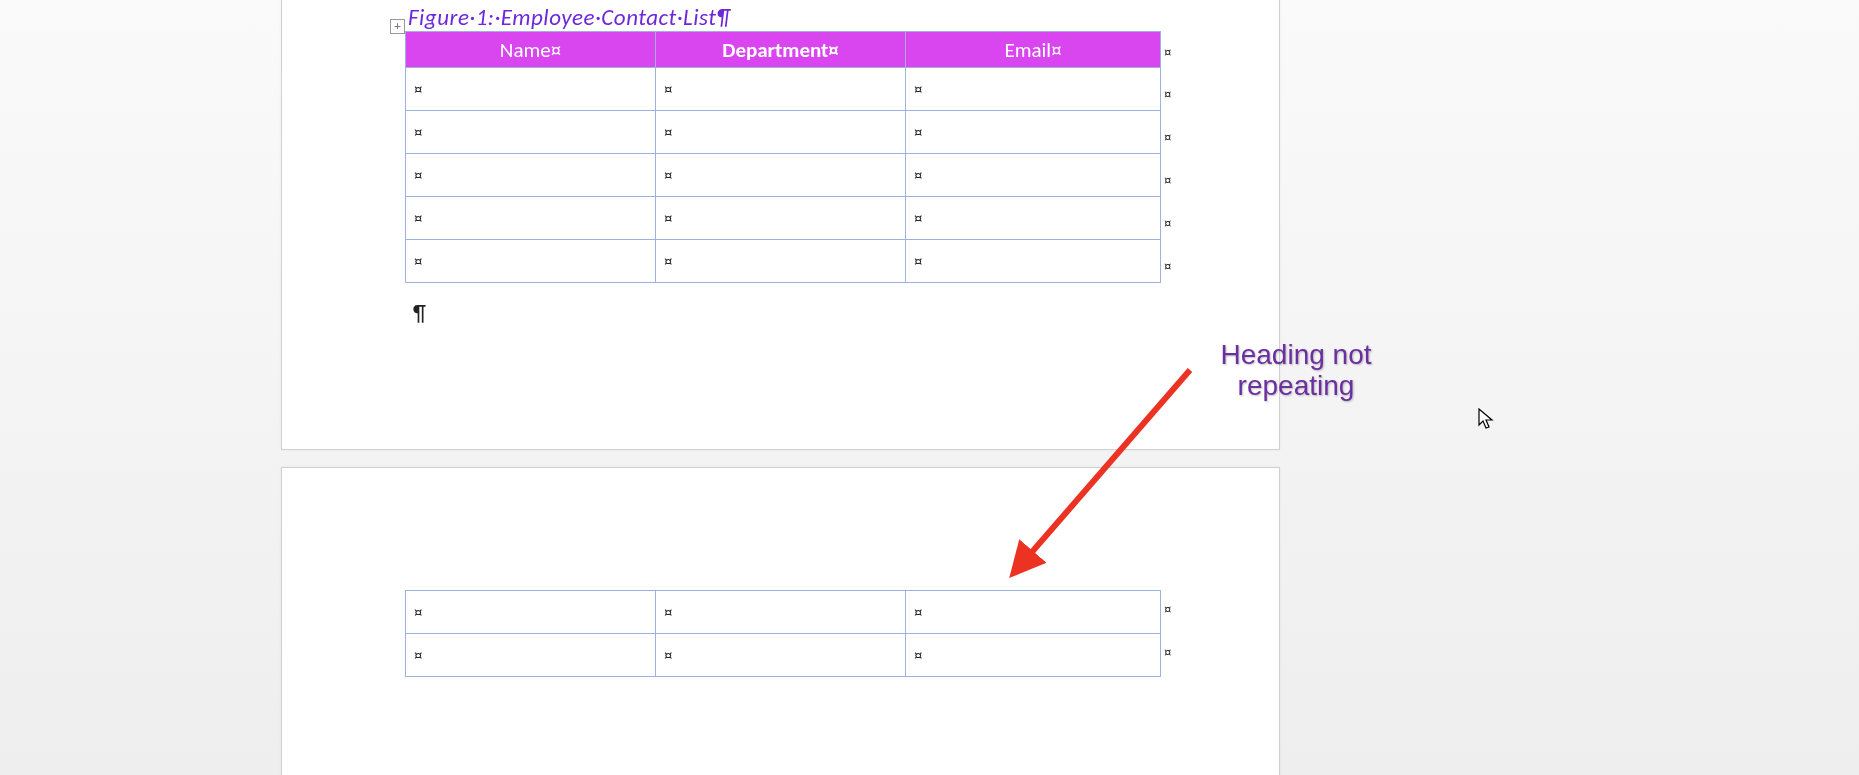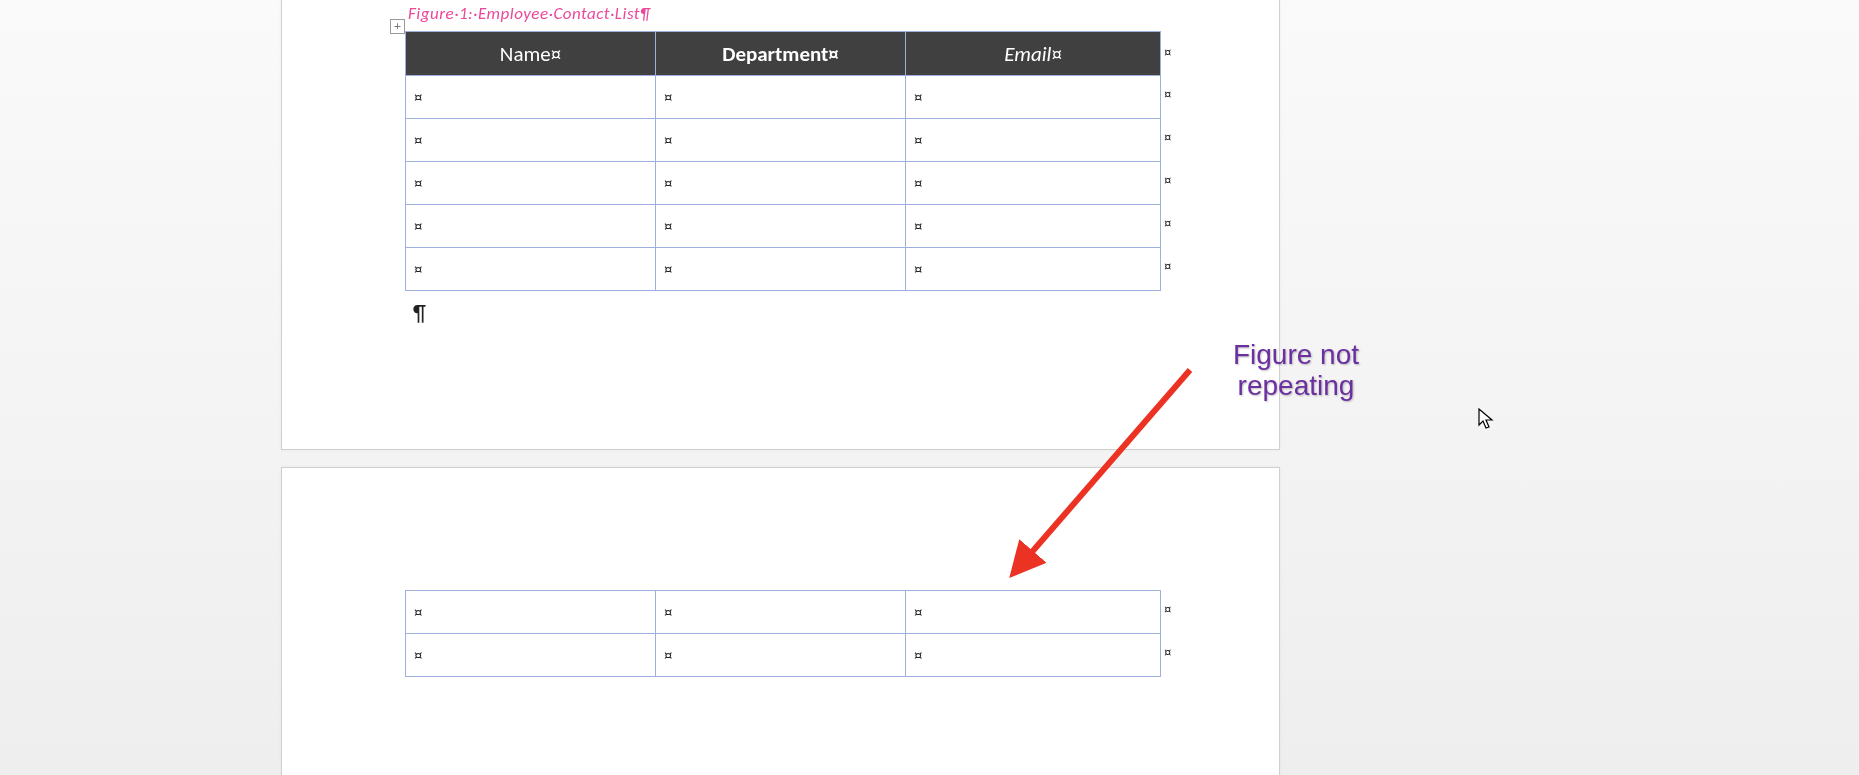--- a/index.html
+++ b/index.html
@@ -29,23 +29,23 @@
     left: 281px;
     top: 467px;
     width: 997px;
     height: 308px;
     border-bottom: none;
   }
   .caption {
     position: absolute;
     left: 126px;
     top: 3px;
-    color: #ec4899;
+    color: #6d28d9;
     font-style: italic;
-    font-size: 17px;
+    font-size: 23px;
     letter-spacing: 0.5px;
   }
   .move-handle {
     position: absolute;
     left: 108px;
     top: 19px;
     width: 13px;
     height: 13px;
     border: 1px solid #9a9a9a;
     background: #ffffff;
@@ -62,26 +62,26 @@
     font-size: 17px;
   }
   .tbl th, .tbl td {
     border: 1px solid #9db0de;
     padding: 0;
     vertical-align: middle;
     text-align: left;
     box-sizing: border-box;
   }
   .tbl th {
-    background: #404040;
+    background: #d946ef;
     color: #ffffff;
     font-weight: normal;
     font-size: 21px;
     text-align: center;
-    height: 44px;
+    height: 36px;
   }
   .cellmark {
     display: inline-block;
     padding-left: 8px;
     padding-right: 8px;
     font-family: Calibri, Arial, sans-serif;
     color: #222;
   }
   .tbl th .cellmark { color: #ffffff; padding: 0; }
   .rowmark {
@@ -132,21 +132,21 @@
 
   <span class="move-handle">+</span>
 
   <span class="caption">Figure·1:·Employee·Contact·List¶</span>
 
   <table class="tbl" id="tbl1" style="left:123px; top:31px;">
     <thead>
       <tr>
         <th style="width:250px;"><span class="cellmark">Name¤</span></th>
         <th style="width:250px;font-weight:bold;"><span class="cellmark">Department¤</span></th>
-        <th style="width:255px;font-style:italic;"><span class="cellmark">Email¤</span></th>
+        <th style="width:255px;"><span class="cellmark">Email¤</span></th>
       </tr>
     </thead>
     <tbody id="tbl1body">
         <tr>
           <td style="width: 250px; height: 43px;"><span class="cellmark">¤</span></td>
           <td style="width: 250px; height: 43px;"><span class="cellmark">¤</span></td>
           <td style="width: 255px; height: 43px;"><span class="cellmark">¤</span></td>
         </tr>
         <tr>
           <td style="width: 250px; height: 43px;"><span class="cellmark">¤</span></td>
@@ -194,21 +194,21 @@
           <td style="width: 250px; height: 43px;"><span class="cellmark">¤</span></td>
           <td style="width: 255px; height: 43px;"><span class="cellmark">¤</span></td>
         </tr>
       </tbody>
   </table>
 <span class="rowmark" style="left: 882px; top: 132px;">¤</span>
     <span class="rowmark" style="left: 882px; top: 175px;">¤</span>
   </div>
 
 <div class="annot-text">
-  <span>Figure not</span><br>
+  <span>Heading not</span><br>
   <span>repeating</span>
 </div>
 
 <svg class="arrow-svg">
   <defs>
     <marker id="arrowhead" markerWidth="6" markerHeight="6" refX="2" refY="3" orient="auto">
       <polygon points="0 0, 6 3, 0 6" fill="#ec3323"></polygon>
     </marker>
   </defs>
   <line x1="190" y1="0" x2="25" y2="190" stroke="#ec3323" stroke-width="6" marker-end="url(#arrowhead)"></line>

